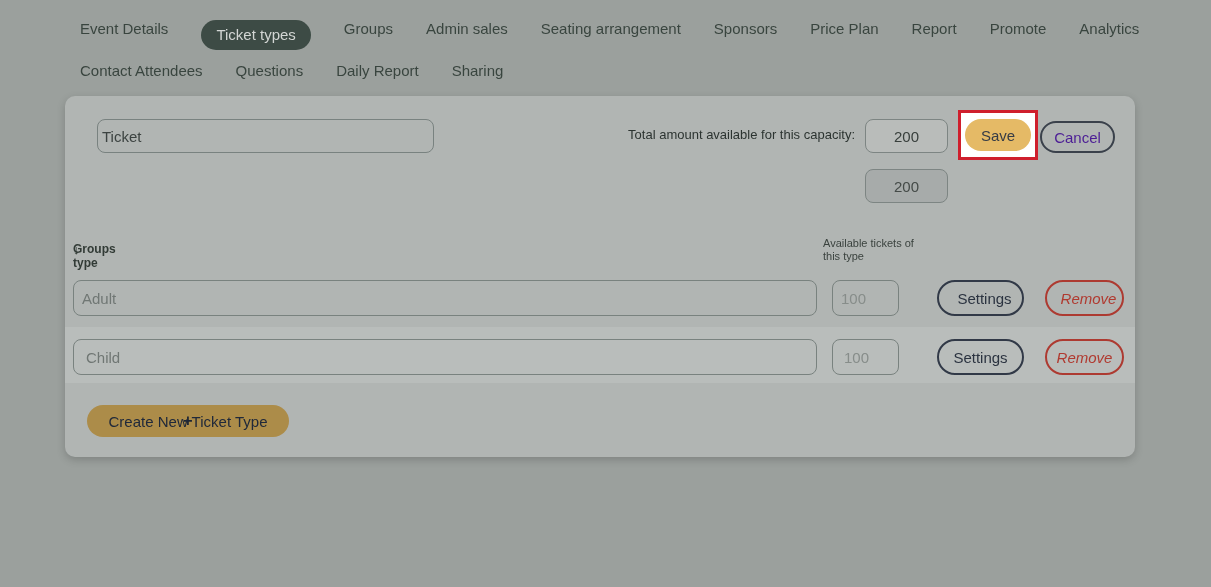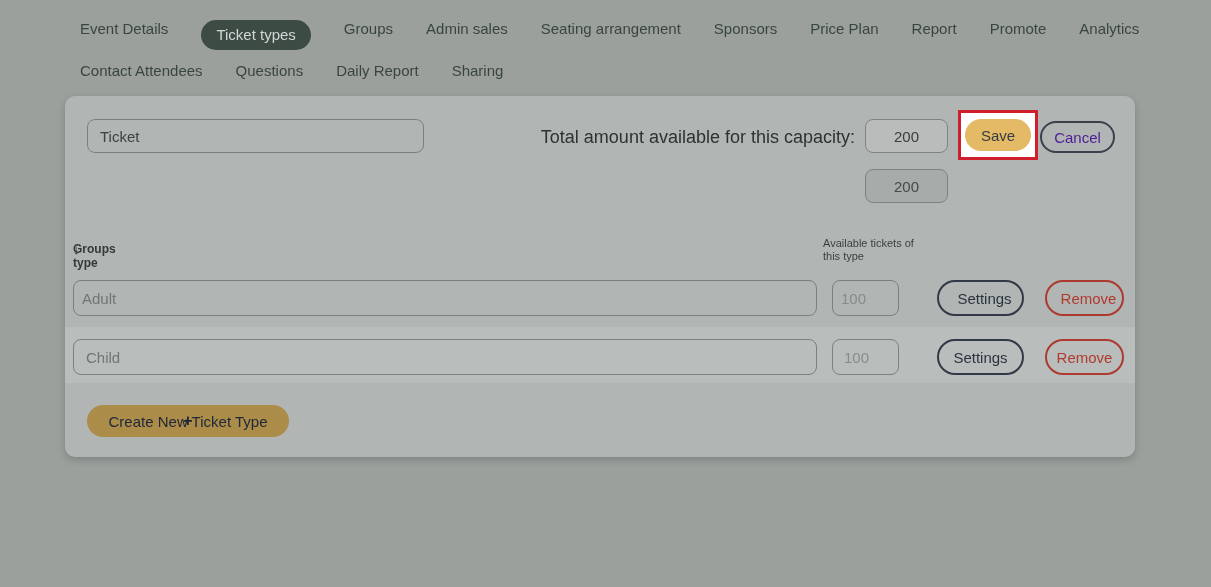--- a/index.html
+++ b/index.html
@@ -27,28 +27,28 @@
   .card {
     position: absolute; left: 65px; top: 96px; width: 1070px; height: 361px;
     background: #b1b5b3; border-radius: 10px;
     box-shadow: 0 3px 8px rgba(0,0,0,0.18);
   }
   .card * { position: absolute; }
 
   input { font-family: "Liberation Sans", sans-serif; outline: none; }
 
   .ticket-name-input {
-    left: 22px; top: 23px; width: 337px; height: 34px;
+    left: 32px; top: 23px; width: 337px; height: 34px;
     background: transparent; border: 1px solid #798280; border-radius: 8px;
-    padding-left: 12px; font-size: 15px; color: #3c4341;
+    padding-left: 4px; font-size: 15px; color: #3c4341;
   }
 
   .form-label {
     left: 0; width: 790px; text-align: right;
-    font-size: 18px; color: #2c3431; white-space: nowrap;
+    font-size: 13px; color: #2c3431; white-space: nowrap;
   }
   .label-total { top: 31px; }
   .label-remaining { top: 81px; }
 
   .amount-input {
     left: 800px; width: 83px; height: 34px;
     border: 1px solid #7d8583; border-radius: 8px;
     text-align: center; font-size: 15px;
   }
   .amount-total { top: 23px; background: #b9bcba; color: #383f3c; }
@@ -96,21 +96,21 @@
     padding-left: 11px; font-size: 15px; color: #878d8a;
   }
   .settings-btn {
     left: 872px; width: 87px; height: 36px; border-radius: 18px;
     background: transparent; border: 2px solid #313947; color: #2b3340;
     font-size: 15px; font-family: "Liberation Sans", sans-serif; cursor: pointer;
   }
   .remove-btn {
     left: 980px; width: 79px; height: 36px; border-radius: 18px;
     background: transparent; border: 2px solid #ad3a31; color: #b03a30;
-    font-size: 15px; font-family: "Liberation Sans", sans-serif; cursor: pointer;
+    font-size: 15px; font-family: "Liberation Sans", sans-serif; cursor: pointer; font-style: italic;
   }
   .row1 { top: 184px; padding-left: 8px; }
   .row2 { top: 243px; }
 
   
   .create-btn {
     left: 22px; top: 309px; width: 202px; height: 32px; border-radius: 16px;
     background: #ac8c49; border: none; color: #20293a; font-size: 15px;
     font-family: "Liberation Sans", sans-serif; cursor: pointer;
     display: flex; align-items: center; justify-content: center; gap: 9px;

